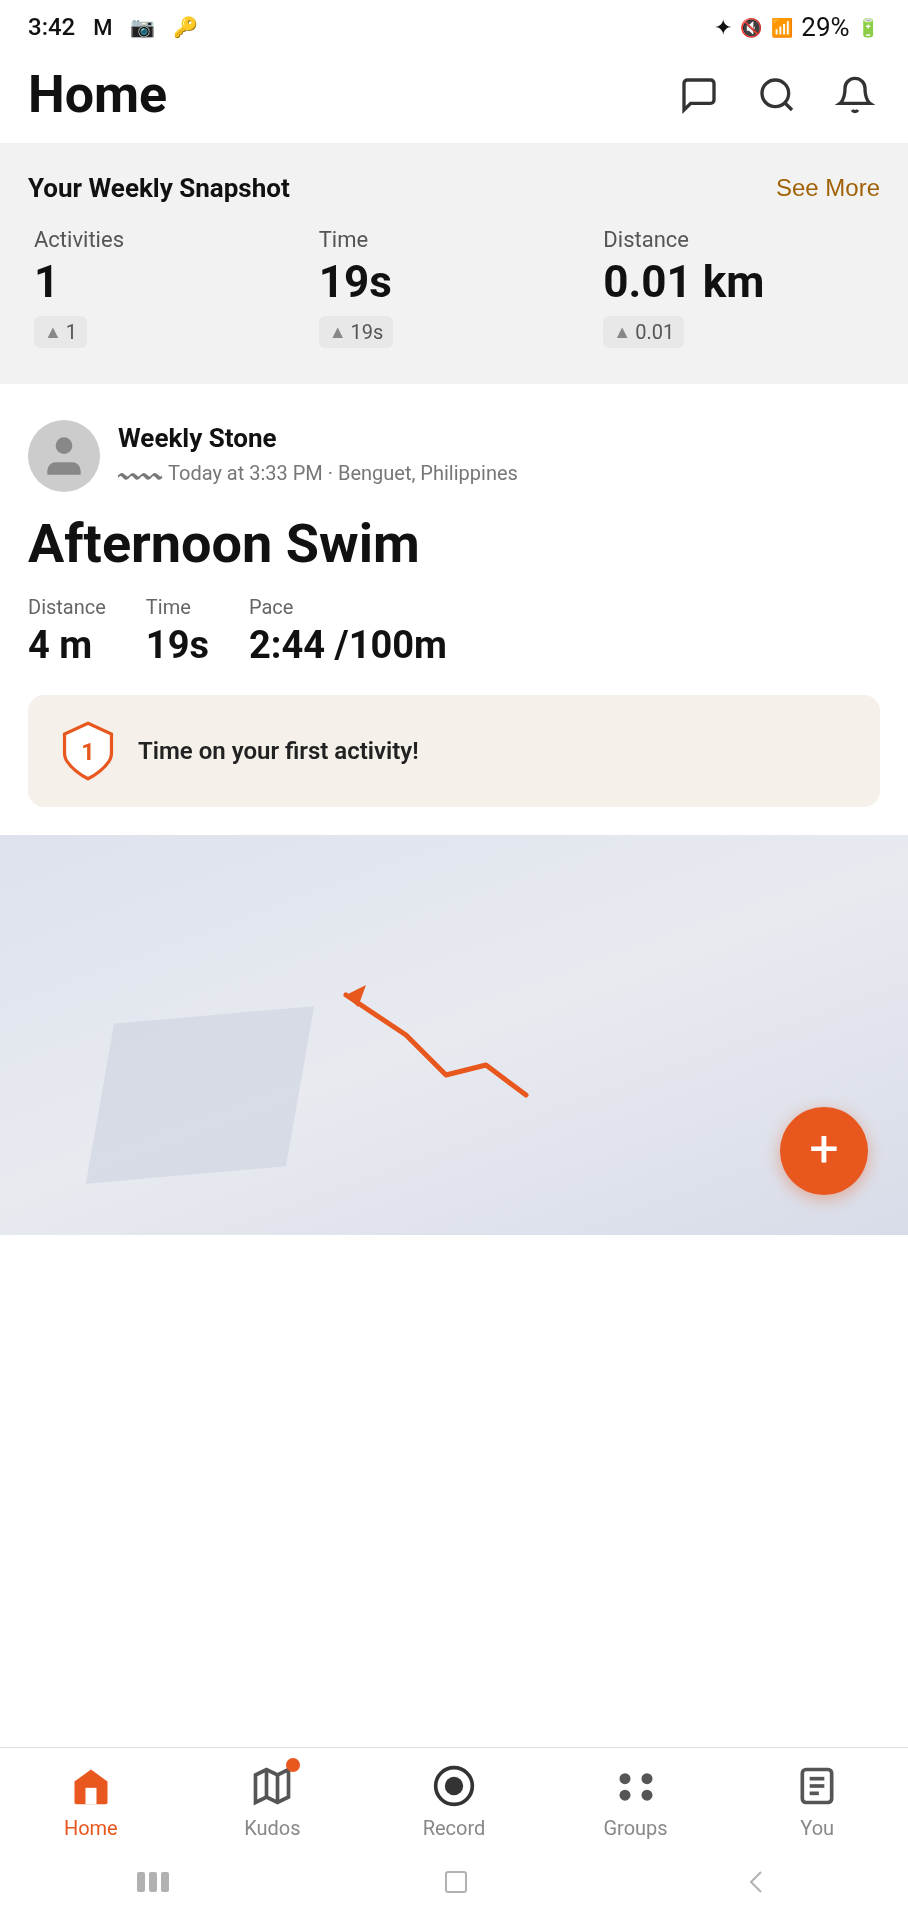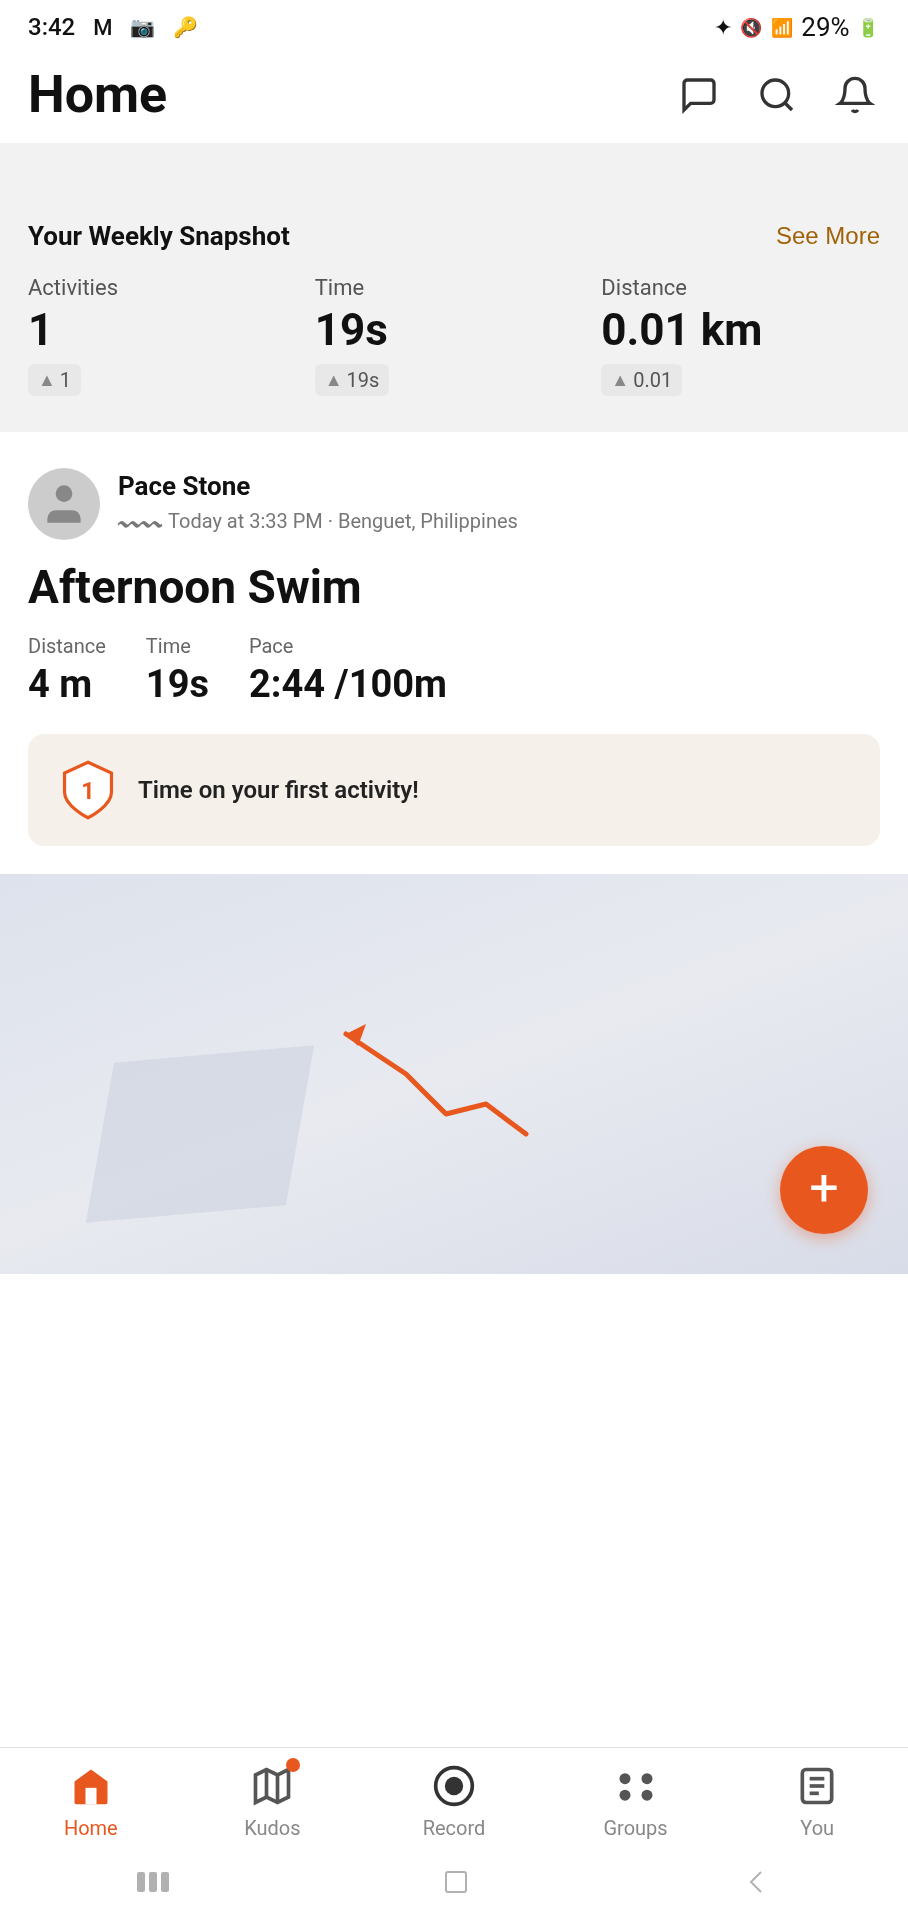--- a/index.html
+++ b/index.html
@@ -74,38 +74,38 @@
     .snapshot-section {
       background: #f2f2f2;
       padding: 30px 28px 36px;
       margin-bottom: 8px;
     }
     .snapshot-header {
       display: flex;
       justify-content: space-between;
       align-items: center;
       margin-bottom: 24px;
-      margin-top: 48px;
     }
     .snapshot-title {
       font-size: 26px;
       font-weight: 700;
       color: #111;
     }
     .see-more-btn {
       font-size: 24px;
       color: #a16207;
       font-weight: 500;
       cursor: pointer;
       background: none;
       border: none;
     }
     .snapshot-stats {
       display: flex;
       gap: 8px;
+      margin-left: 6px;
     }
     .stat-item {
       flex: 1;
     }
     .stat-label {
       font-size: 22px;
       color: #555;
       margin-bottom: 4px;
     }
     .stat-value {
@@ -166,21 +166,21 @@
       color: #777;
       display: flex;
       align-items: center;
       gap: 6px;
     }
     .user-info .user-meta .swim-icon {
       font-size: 22px;
     }
 
     .activity-title {
-      font-size: 46px;
+      font-size: 54px;
       font-weight: 700;
       color: #111;
       margin-bottom: 20px;
     }
 
     .activity-stats {
       display: flex;
       gap: 40px;
       margin-bottom: 28px;
     }
@@ -416,21 +416,21 @@
 
 <div class="activity-section">
   <div class="activity-user">
     <div class="avatar">
       <svg viewBox="0 0 24 24">
         <path d="M20 21v-2a4 4 0 00-4-4H8a4 4 0 00-4 4v2"></path>
         <circle cx="12" cy="7" r="4"></circle>
       </svg>
     </div>
     <div class="user-info">
-      <div class="user-name">Pace Stone</div>
+      <div class="user-name">Weekly Stone</div>
       <div class="user-meta">
         <span class="swim-icon">〰〰</span>
         <span>Today at 3:33 PM · Benguet, Philippines</span>
       </div>
     </div>
   </div>
 
   <div class="activity-title">Afternoon Swim</div>
 
   <div class="activity-stats">

